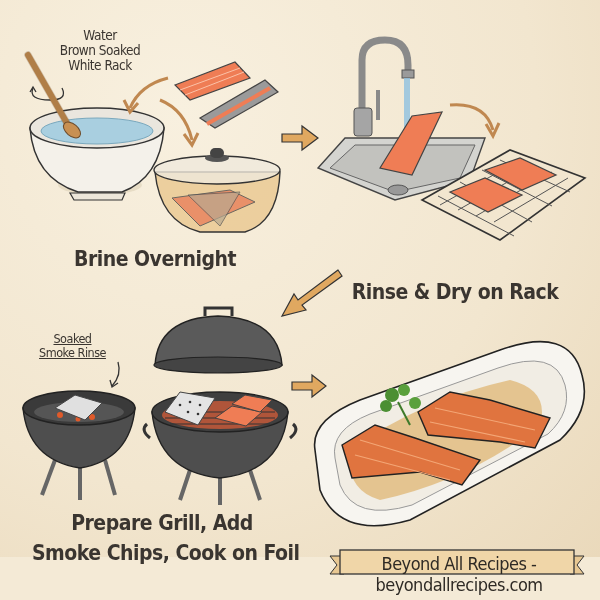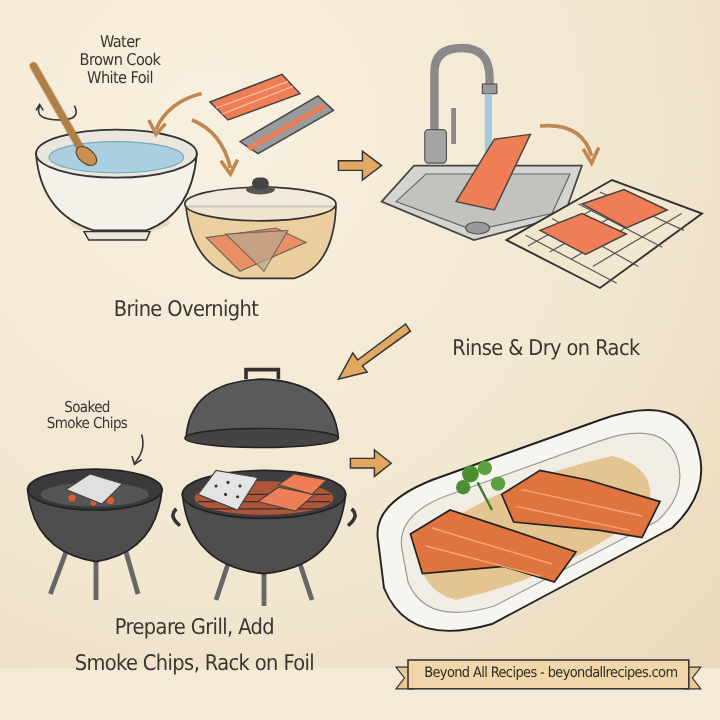--- a/index.html
+++ b/index.html
@@ -1,35 +1,35 @@
 <!DOCTYPE html>
 <html><head>
 <meta charset="utf-8">
 <style>
   html,body{margin:0;padding:0;}
   body{width:600px;height:600px;overflow:hidden;background:#f4ead6;font-family:"DejaVu Sans",sans-serif;}
   .canvas{position:relative;width:600px;height:557px;background:radial-gradient(ellipse at 30% 20%,#f8f0df 0%,#f2e6cf 60%,#ead9bb 100%);}
   .abs{position:absolute;}
   .label{color:#3a3530;font-family:"DejaVu Sans Condensed","DejaVu Sans",sans-serif;font-stretch:condensed;letter-spacing:-0.5px;}
-  .step-title{font-size:18px;font-weight:400;text-align:center;white-space:nowrap;}
+  .step-title{font-size:21px;font-weight:700;text-align:center;white-space:nowrap;}
   .ing{font-size:13.5px;line-height:15px;text-align:center;}
   .note{font-size:12.5px;line-height:14px;text-align:center;}
   svg{overflow:visible;}
   .banner{position:absolute;left:330px;top:548px;width:254px;height:30px;}
-  .banner-text{position:absolute;left:346px;top:553px;width:226px;text-align:center;font-size:12px;color:#2e2a25;}
+  .banner-text{position:absolute;left:346px;top:553px;width:226px;text-align:center;font-size:18px;color:#2e2a25;}
 </style>
 </head>
 <body>
 
 <div class="canvas">
 
   <div class="abs label ing" style="left:50px;top:28px;width:100px;">
     <div>Water</div>
-    <div>Brown Cook</div>
-    <div>White Foil</div>
+    <div>Brown Soaked</div>
+    <div>White Rack</div>
   </div>
 
   <svg class="abs" style="left:0;top:0" width="300" height="260">
 
     <g>
       <path d="M33 88 Q28 100 50 100 Q68 100 62 88" fill="none" stroke="#333" stroke-width="1.3"></path>
       <path d="M30 92 l3 -5 l3 5" fill="none" stroke="#333" stroke-width="1.3"></path>
     </g>
 
     <g>
@@ -112,23 +112,23 @@
       <path d="M185 170 L220 158 L256 175 L222 190 Z" fill="#ef7d55" stroke="#444" stroke-width="1.2"></path>
     </g>
   </svg>
 
   <div class="abs label step-title" style="left:340px;top:247px;width:230px;margin-top:33px;">Rinse &amp; Dry on Rack</div>
 
   <svg class="abs" style="left:270px;top:260px" width="80" height="60">
     <path d="M68 10 L28 40 L24 34 L12 56 L36 50 L32 45 L72 16 Z" fill="#e0a860" stroke="#333" stroke-width="1.2"></path>
   </svg>
 
-  <div class="abs label note" style="left:30px;top:332px;width:85px;">
+  <div class="abs label note" style="left:30px;top:332px;width:85px;text-decoration:underline;">
     <div>Soaked</div>
-    <div>Smoke Chips</div>
+    <div>Smoke Rinse</div>
   </div>
 
   <svg class="abs" style="left:0;top:300px" width="300" height="210">
     <g>
       <path d="M118 62 Q122 75 112 86" fill="none" stroke="#333" stroke-width="1.3"></path>
       <path d="M110 80 L112 87 L118 83" fill="none" stroke="#333" stroke-width="1.3"></path>
     </g>
 
     <g>
       <line x1="55" y1="160" x2="42" y2="195" stroke="#666" stroke-width="4"></line>
@@ -171,21 +171,21 @@
         <circle cx="198" cy="114" r="1.3" fill="#333"></circle>
     </g>
     <g>
       <path d="M215 118 L232 106 L262 112 L246 126 Z" fill="#ef7d55" stroke="#444" stroke-width="1"></path>
       <path d="M232 104 L245 95 L272 100 L260 112 Z" fill="#ef7d55" stroke="#444" stroke-width="1"></path>
     </g>
   </svg>
 
   <div class="abs label step-title" style="left:32px;top:508px;width:260px;line-height:30px;">
     <div>Prepare Grill, Add</div>
-    <div>Smoke Chips, Rack on Foil</div>
+    <div>Smoke Chips, Cook on Foil</div>
   </div>
 
   <svg class="abs" style="left:290px;top:372px" width="50" height="28">
     <path d="M2 10 L22 10 L22 3 L36 14 L22 25 L22 18 L2 18 Z" fill="#e0a860" stroke="#333" stroke-width="1.2"></path>
   </svg>
 
   <svg class="abs" style="left:300px;top:330px" width="300" height="210">
     <g>
       <path d="M15 120 Q10 90 60 70 L200 20 Q270 -5 282 45 Q292 80 260 110 L110 190 Q40 210 20 160 Z" fill="#f7f5f0" stroke="#222" stroke-width="1.6"></path>
       <path d="M35 128 Q30 100 70 84 L198 38 Q255 18 265 55 Q272 82 248 104 L112 175 Q55 192 40 155 Z" fill="#f1ede4" stroke="#999" stroke-width="1"></path>

